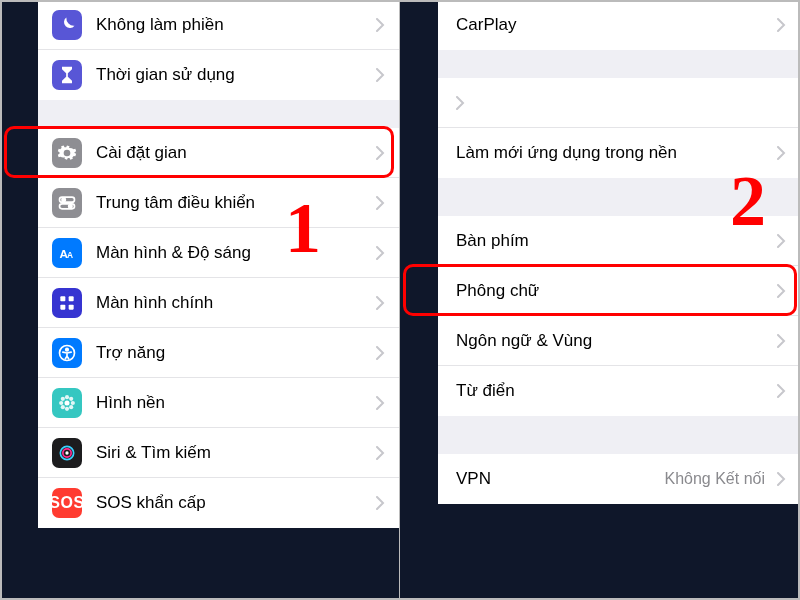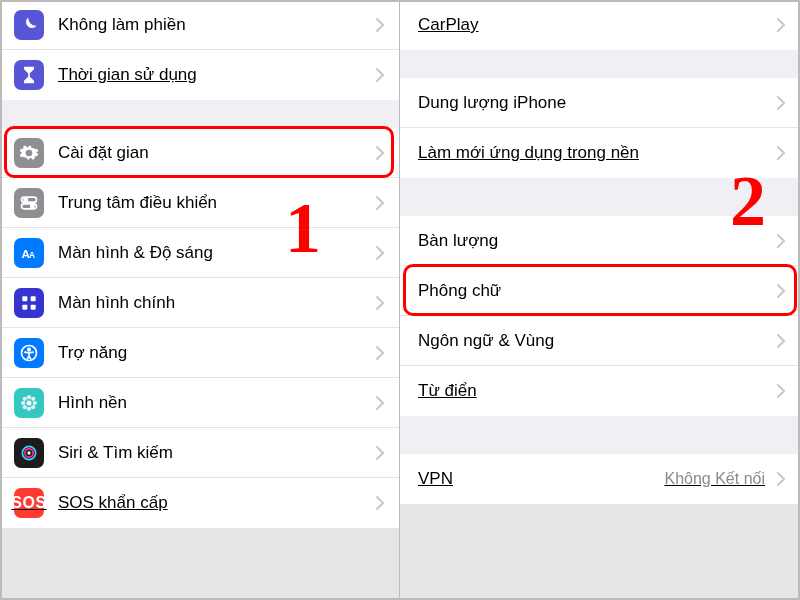--- a/index.html
+++ b/index.html
@@ -18,38 +18,39 @@
     pointer-events: none;
   }
   .panels {
     display: flex;
     width: 100%;
     height: 100%;
   }
   .panel {
     width: 50%;
     height: 100%;
-    background: #e5e5e5;
+    background: #0f172a;
     overflow: hidden;
     position: relative;
+    padding-left: 38px;
   }
   .panel.left { border-right: 1px solid #bbb; }
   .group { background: #fff; }
   .gap { height: 28px; background: #efeff4; }
   .row {
     display: flex;
     align-items: center;
     height: 50px;
     padding: 0 14px 0 14px;
     background: #fff;
     border-bottom: 1px solid #e4e4e7;
     position: relative;
     cursor: pointer;
   }
-  .row:last-child { border-bottom: none; text-decoration: underline; }
+  .row:last-child { border-bottom: none; }
   .panel.right .row { padding-left: 18px; }
   .icon {
     width: 30px;
     height: 30px;
     border-radius: 7px;
     margin-right: 14px;
     display: flex;
     align-items: center;
     justify-content: center;
     flex-shrink: 0;
@@ -277,42 +278,41 @@
               <path d="M1 1l6 6-6 6" stroke="#c7c7cc" stroke-width="2" fill="none" stroke-linecap="round"></path>
             </svg>
           </span>
       </div>
     </div>
 
     <div class="gap"></div>
 
     <div class="group">
       <div class="row">
-        <span class="label">Dung lượng iPhone</span>
         <span class="chev">
             <svg viewBox="0 0 9 14">
               <path d="M1 1l6 6-6 6" stroke="#c7c7cc" stroke-width="2" fill="none" stroke-linecap="round"></path>
             </svg>
           </span>
       </div>
       <div class="row">
         <span class="label">Làm mới ứng dụng trong nền</span>
         <span class="chev">
             <svg viewBox="0 0 9 14">
               <path d="M1 1l6 6-6 6" stroke="#c7c7cc" stroke-width="2" fill="none" stroke-linecap="round"></path>
             </svg>
           </span>
       </div>
     </div>
 
     <div class="gap" style="height:38px;"></div>
 
     <div class="group">
       <div class="row">
-        <span class="label">Bàn lượng</span>
+        <span class="label">Bàn phím</span>
         <span class="chev">
             <svg viewBox="0 0 9 14">
               <path d="M1 1l6 6-6 6" stroke="#c7c7cc" stroke-width="2" fill="none" stroke-linecap="round"></path>
             </svg>
           </span>
       </div>
       <div class="row">
         <span class="label">Phông chữ</span>
         <span class="chev">
             <svg viewBox="0 0 9 14">

